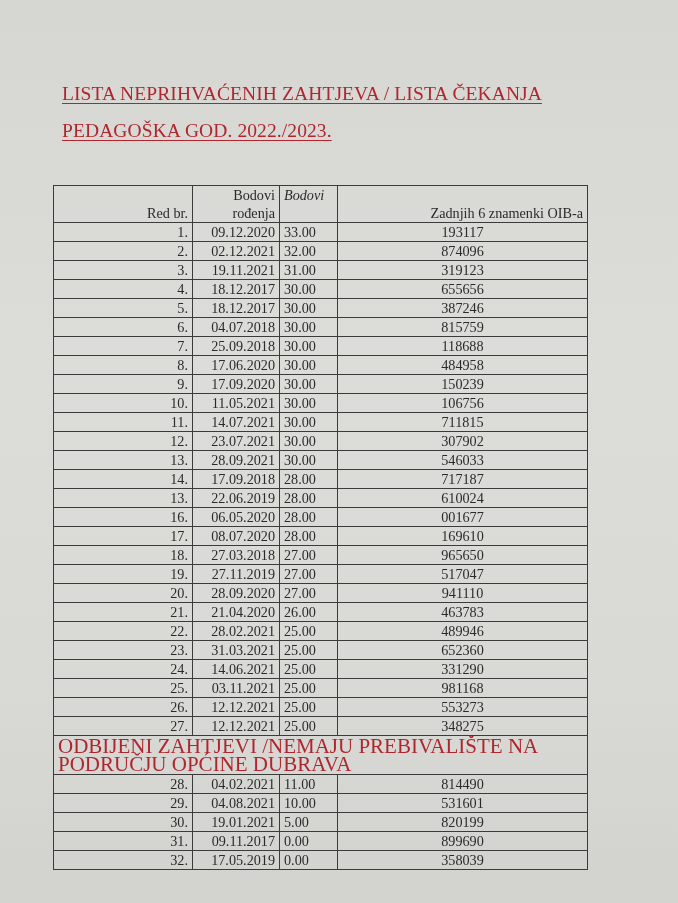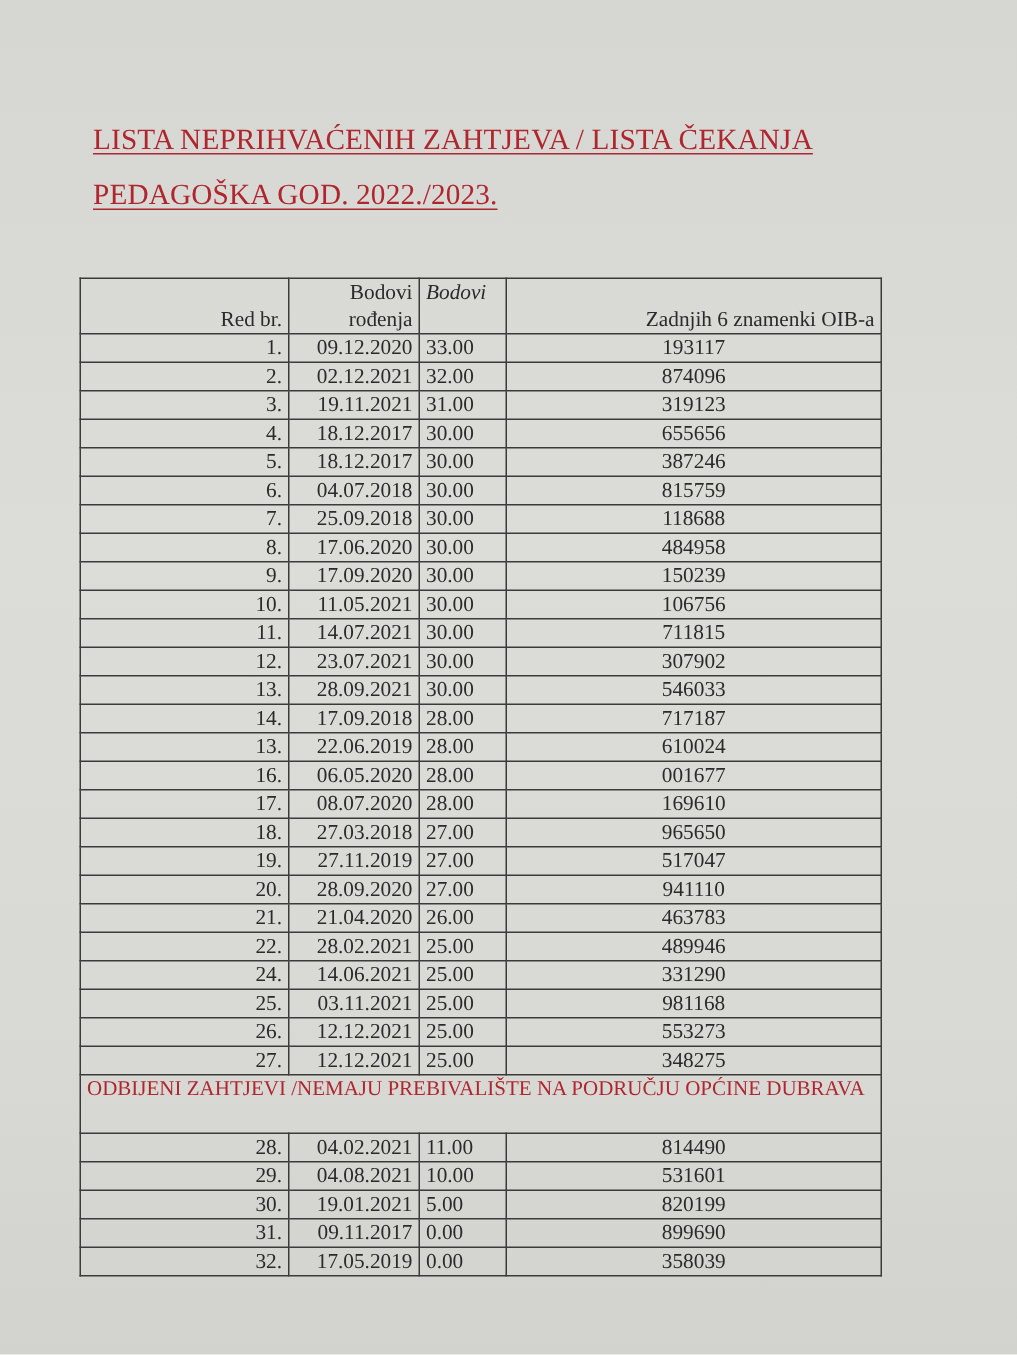--- a/index.html
+++ b/index.html
@@ -62,21 +62,21 @@
     .hdr .h-bod { vertical-align: top; text-align: left; padding-top: 0px; font-style: italic; }
     .hdr .h-oib { text-align: right; }
 
     td.rb { text-align: right; padding-right: 24px; }
     td.dt { text-align: right; padding-right: 5px; }
     td.bd { text-align: left; margin-top: 12px; }
     td.oib { text-align: center; }
 
     tr.section td {
       color: #b0262e;
-      font-size: 14px;
+      font-size: 21px;
       line-height: 18px;
       height: 37px;
       padding: 1px 4px 0 4px;
       white-space: normal;
       vertical-align: top;
     }
   </style>
 </head>
 <body>
 
@@ -227,20 +227,26 @@
           <td class="bd">26.00</td>
           <td class="oib">463783</td>
         </tr>
         <tr>
           <td class="rb">22.</td>
           <td class="dt">28.02.2021</td>
           <td class="bd">25.00</td>
           <td class="oib">489946</td>
         </tr>
         <tr>
+          <td class="rb">23.</td>
+          <td class="dt">31.03.2021</td>
+          <td class="bd">25.00</td>
+          <td class="oib">652360</td>
+        </tr>
+        <tr>
           <td class="rb">24.</td>
           <td class="dt">14.06.2021</td>
           <td class="bd">25.00</td>
           <td class="oib">331290</td>
         </tr>
         <tr>
           <td class="rb">25.</td>
           <td class="dt">03.11.2021</td>
           <td class="bd">25.00</td>
           <td class="oib">981168</td>

